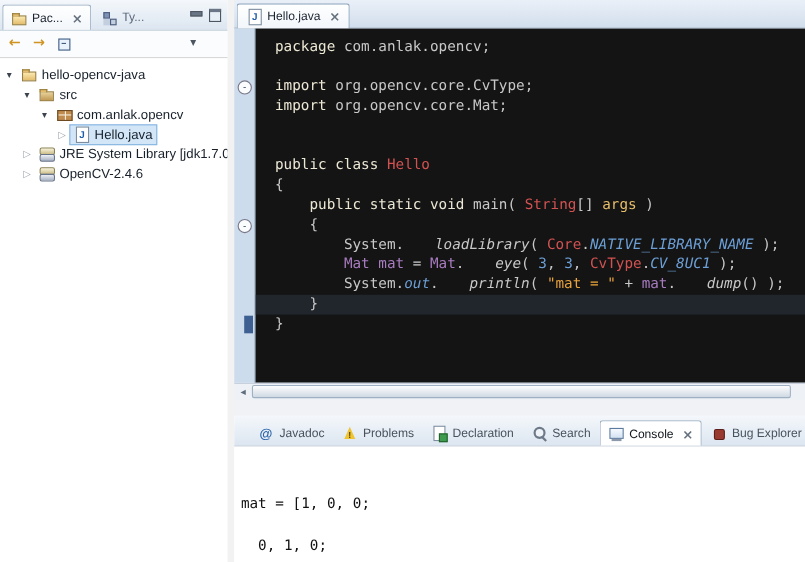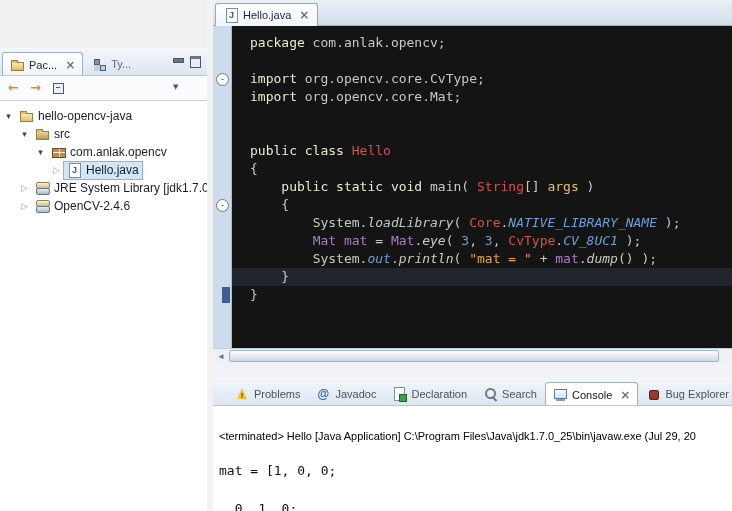--- a/index.html
+++ b/index.html
@@ -1,20 +1,20 @@
 <!DOCTYPE html>
 <html style="--editor-bg: #141414; --plain: #c8c8c8; --keyword: #ece8d5; --type: #d25252; --variable: #a87cc0; --number: #6c9fd6; --constant: #6c9fd6; --string: #e8a33d; --parameter: #e8bf6a; --method: #c8c8c8; --ruler-bg: #ccdcec; --range-indicator: #3e5f91; --selection-bg: #d2e6f8; --selection-border: #86b5e0;"><head>
 <meta charset="utf-8">
 <style>
   html,body{margin:0;padding:0;background:#fff;}
   .app{position:relative;width:732px;height:511px;overflow:hidden;display:flex;
        font-family:"Liberation Sans",sans-serif;font-size:12px;background:#f0f0f0;}
 
   
-  .left-panel{width:207px;flex:none;background:#fff;display:flex;flex-direction:column;overflow:hidden;margin-top:48px;}
+  .left-panel{width:207px;flex:none;background:#fff;display:flex;flex-direction:column;overflow:hidden;}
   .view-tabbar{height:27px;flex:none;background:linear-gradient(#f4f7fb,#dce6f1);
                border-bottom:1px solid #b9c6d4;display:flex;align-items:flex-end;padding:0 2px;overflow:hidden;}
   .vtabs{display:flex;align-items:flex-end;height:100%;}
   .vtab{display:flex;align-items:center;gap:4px;height:22px;padding:0 7px;margin-right:1px;
         font-size:11px;color:#5a6678;border:1px solid transparent;border-bottom:none;
         border-radius:3px 3px 0 0;white-space:nowrap;}
   .vtab.active{background:linear-gradient(#ffffff,#f2f6fa);border-color:#9fb1c4;color:#1c2430;margin-bottom:-1px;height:23px;}
   .winbtns{margin-left:auto;align-self:center;display:flex;gap:2px;padding-right:2px;}
   .winbtn{position:relative;width:15px;height:13px;display:inline-block;}
 
@@ -51,21 +51,21 @@
   .cl{height:18px;line-height:18px;white-space:pre;}
   .cl.current{background:#21252c;margin-left:-18px;padding-left:18px;}
   .tk-kw{color:var(--keyword);font-weight:normal;}
   .tk-pl{color:var(--plain);}
   .tk-cls{color:var(--type);}
   .tk-var{color:var(--variable);}
   .tk-num{color:var(--number);}
   .tk-con{color:var(--constant);font-style:italic;}
   .tk-str{color:var(--string);}
   .tk-arg{color:var(--parameter);}
-  .tk-mth,.tk-sm{color:var(--method);font-style:italic;}
+  .tk-mth,.tk-sm{color:var(--method);font-style:italic;margin-left:28px;}
 
   .hscroll{height:14px;flex:none;background:#eef2f7;border-top:1px solid #c2cdd9;display:flex;align-items:center;}
   .scroll-arrow{width:16px;text-align:center;color:#5f6d7c;font-size:8px;line-height:13px;}
   .scroll-arrow::before{content:"◄";}
   .scroll-track{flex:1;height:100%;position:relative;}
   .scroll-thumb{position:absolute;left:0;top:1px;height:10px;width:97%;
                 background:linear-gradient(#fdfdfd,#cfd9e4);border:1px solid #9fb0c2;border-radius:2px;}
 
   
   .sash-h{height:15px;flex:none;background:#f0f2f5;}
@@ -240,47 +240,46 @@
           <div class="scroll-thumb"></div>
         </div>
       </div>
     </section>
 
     <div class="sash-h"></div>
 
     <section class="bottom-panel">
       <div class="view-tabbar bottom-tabbar">
           <div class="btab">
+            <span class="icon i-javadoc"></span>
+            <span class="tab-label">Javadoc</span>
+          </div>
+          <div class="btab">
             <span class="icon i-problems"></span>
             <span class="tab-label">Problems</span>
-          </div>
-          <div class="btab">
-            <span class="icon i-javadoc"></span>
-            <span class="tab-label">Javadoc</span>
           </div>
           <div class="btab">
             <span class="icon i-declaration"></span>
             <span class="tab-label">Declaration</span>
           </div>
           <div class="btab">
             <span class="icon i-search"></span>
             <span class="tab-label">Search</span>
           </div>
           <div class="btab active">
             <span class="icon i-console"></span>
             <span class="tab-label">Console</span>
             <span class="tclose i-close"></span>
           </div>
           <div class="btab">
             <span class="icon i-bug"></span>
             <span class="tab-label">Bug Explorer</span>
           </div>
         </div>
       <div class="console">
-        <div class="console-header">&lt;terminated&gt; Hello [Java Application] C:\Program Files\Java\jdk1.7.0_25\bin\javaw.exe (Jul 29, 20</div>
         <div class="console-output">
             <div class="cline">mat = [1, 0, 0;</div>
             <div class="cline">  0, 1, 0;</div>
             <div class="cline">  0, 0, 1]</div>
           </div>
       </div>
     </section>
   </main>
 
 </div>

